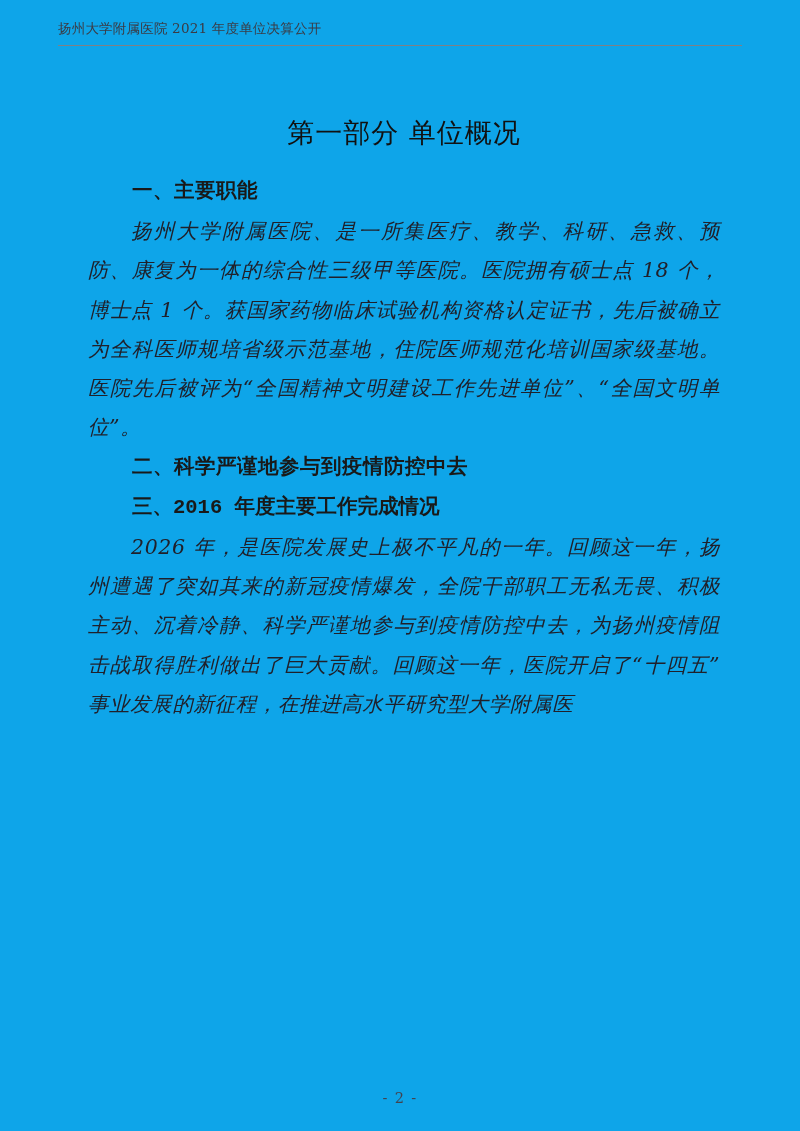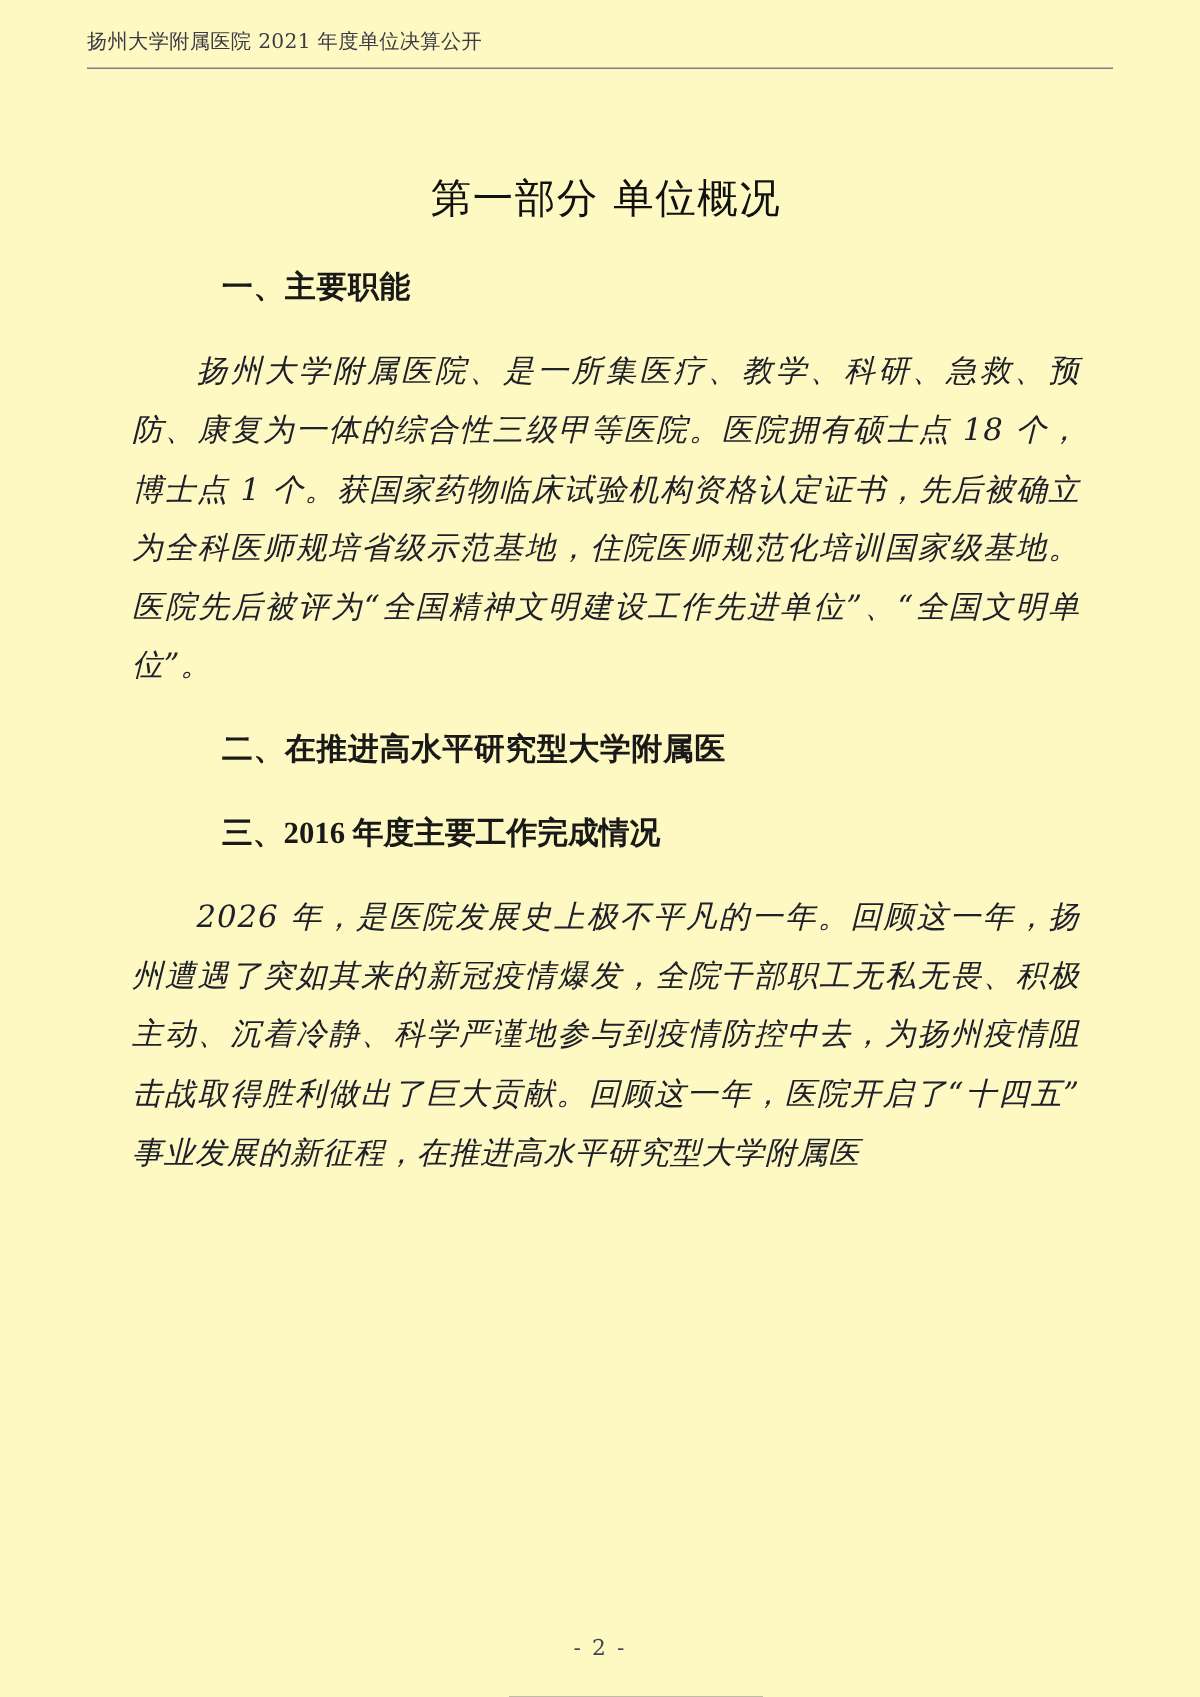--- a/index.html
+++ b/index.html
@@ -6,21 +6,21 @@
   html, body {
     margin: 0;
     padding: 0;
     background: #8b8b8b;
   }
   .page {
     position: relative;
     width: 800px;
     height: 1131px;
     margin: 0 auto;
-    background: #fef9c3;
+    background: #0ea5e9;
     overflow: hidden;
     font-family: "DejaVu Serif", "Liberation Serif", serif;
     color: #1a1a1a;
     box-sizing: border-box;
   }
 
   
   .page-header {
     position: absolute;
     left: 58px;
@@ -56,26 +56,26 @@
     font-size: 27px;
     line-height: 46px;
     letter-spacing: 1px;
     color: #111111;
     margin: 0 0 16px 0;
     padding-top: 10px;
   }
 
   
   .section-heading {
-    font-family: Liberation Serif, serif;
+    font-family: Liberation Mono, monospace;
     font-weight: bold;
     font-size: 20.5px;
     line-height: 40px;
     color: #191919;
-    margin: 16px;
+    margin: 0;
     padding-left: 44px;
     letter-spacing: 0.5px;
     white-space: nowrap;
   }
   .section-heading.tight {
     letter-spacing: 0px;
   }
 
   
   .body-par {
@@ -120,21 +120,21 @@
     <span class="header-text">扬州大学附属医院 2021 年度单位决算公开</span>
   </div>
 
   <div class="content">
 
     <h1 class="part-title">第一部分  单位概况</h1>
 
     <h2 class="section-heading">一、主要职能</h2>
     <p class="body-par indent">扬州大学附属医院、是一所集医疗、教学、科研、急救、预防、康复为一体的综合性三级甲等医院。医院拥有硕士点 18 个，博士点 1 个。获国家药物临床试验机构资格认定证书，先后被确立为全科医师规培省级示范基地，住院医师规范化培训国家级基地。医院先后被评为“全国精神文明建设工作先进单位”、“全国文明单位”。</p>
 
-    <h2 class="section-heading">二、在推进高水平研究型大学附属医</h2>
+    <h2 class="section-heading">二、科学严谨地参与到疫情防控中去</h2>
 
     <h2 class="section-heading tight">三、2016 年度主要工作完成情况</h2>
     <p class="body-par indent">2026 年，是医院发展史上极不平凡的一年。回顾这一年，扬州遭遇了突如其来的新冠疫情爆发，全院干部职工无私无畏、积极主动、沉着冷静、科学严谨地参与到疫情防控中去，为扬州疫情阻击战取得胜利做出了巨大贡献。回顾这一年，医院开启了“十四五”事业发展的新征程，在推进高水平研究型大学附属医</p>
 
   </div>
 
   <div class="page-footer">
     <span class="folio">- 2 -</span>
   </div>
 

